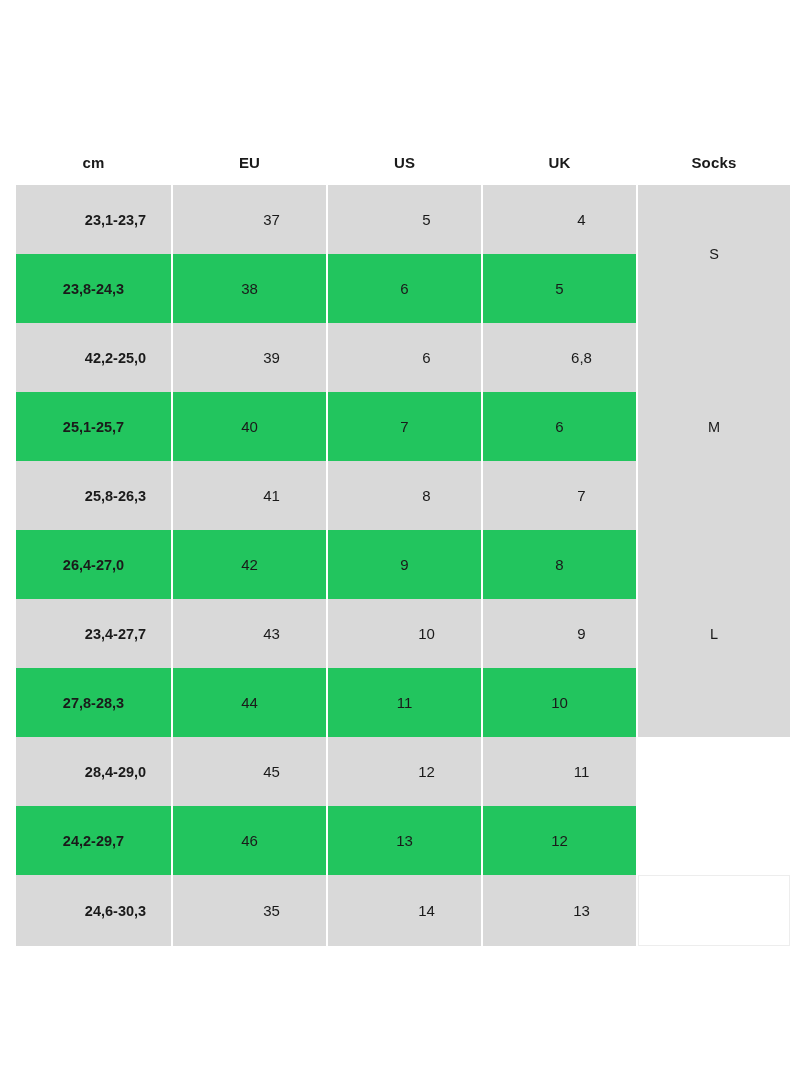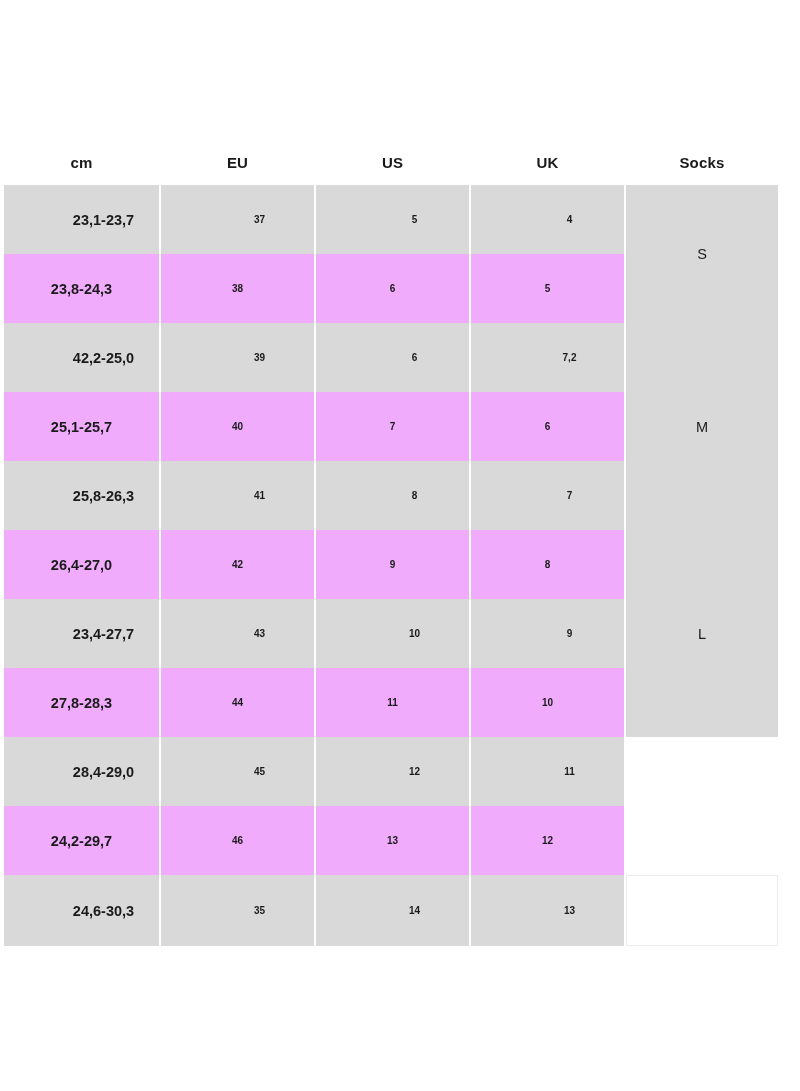--- a/index.html
+++ b/index.html
@@ -11,21 +11,21 @@
     width: 800px;
     height: 1091px;
     position: relative;
     font-family: "Liberation Sans", sans-serif;
     color: #1a1a1a;
     overflow: hidden;
   }
 
   #size-chart {
     position: absolute;
-    left: 2px;
+    left: 14px;
     top: 140px;
     width: 772px;
   }
 
   table.size-table {
     border-collapse: separate;
     border-spacing: 2px 0;
     table-layout: fixed;
     width: 772px;
   }
@@ -47,32 +47,32 @@
     background: transparent;
     border: none;
     letter-spacing: 0.2px;
   }
 
   tbody td {
     height: 69px;
     padding: 0;
     text-align: center;
     vertical-align: middle;
-    font-size: 10px;
-    font-weight: bold;
+    font-size: 15px;
+    font-weight: normal;
     background: transparent;
     border: none;
   }
 
   tbody tr.row-shaded td.cell-fill {
     background: #d9d9d9;
     padding-left: 44px;
   }
   tbody tr.row-plain td.cell-fill {
-    background: #f0abfc;
+    background: #22c55e;
     text-align: center;
   }
 
   
   td.cell-cm {
     font-weight: bold;
     font-size: 14.5px;
   }
 
   
@@ -123,21 +123,21 @@
         <tr class="row-plain">
           <td class="cell-fill cell-cm">23,8-24,3</td>
           <td class="cell-fill cell-eu">38</td>
           <td class="cell-fill cell-us">6</td>
           <td class="cell-fill cell-uk">5</td>
         </tr>
         <tr class="row-shaded">
           <td class="cell-fill cell-cm">42,2-25,0</td>
           <td class="cell-fill cell-eu">39</td>
           <td class="cell-fill cell-us">6</td>
-          <td class="cell-fill cell-uk">7,2</td>
+          <td class="cell-fill cell-uk">6,8</td>
           <td rowspan="3" class="cell-socks">M</td>
         </tr>
         <tr class="row-plain">
           <td class="cell-fill cell-cm">25,1-25,7</td>
           <td class="cell-fill cell-eu">40</td>
           <td class="cell-fill cell-us">7</td>
           <td class="cell-fill cell-uk">6</td>
         </tr>
         <tr class="row-shaded">
           <td class="cell-fill cell-cm">25,8-26,3</td>

